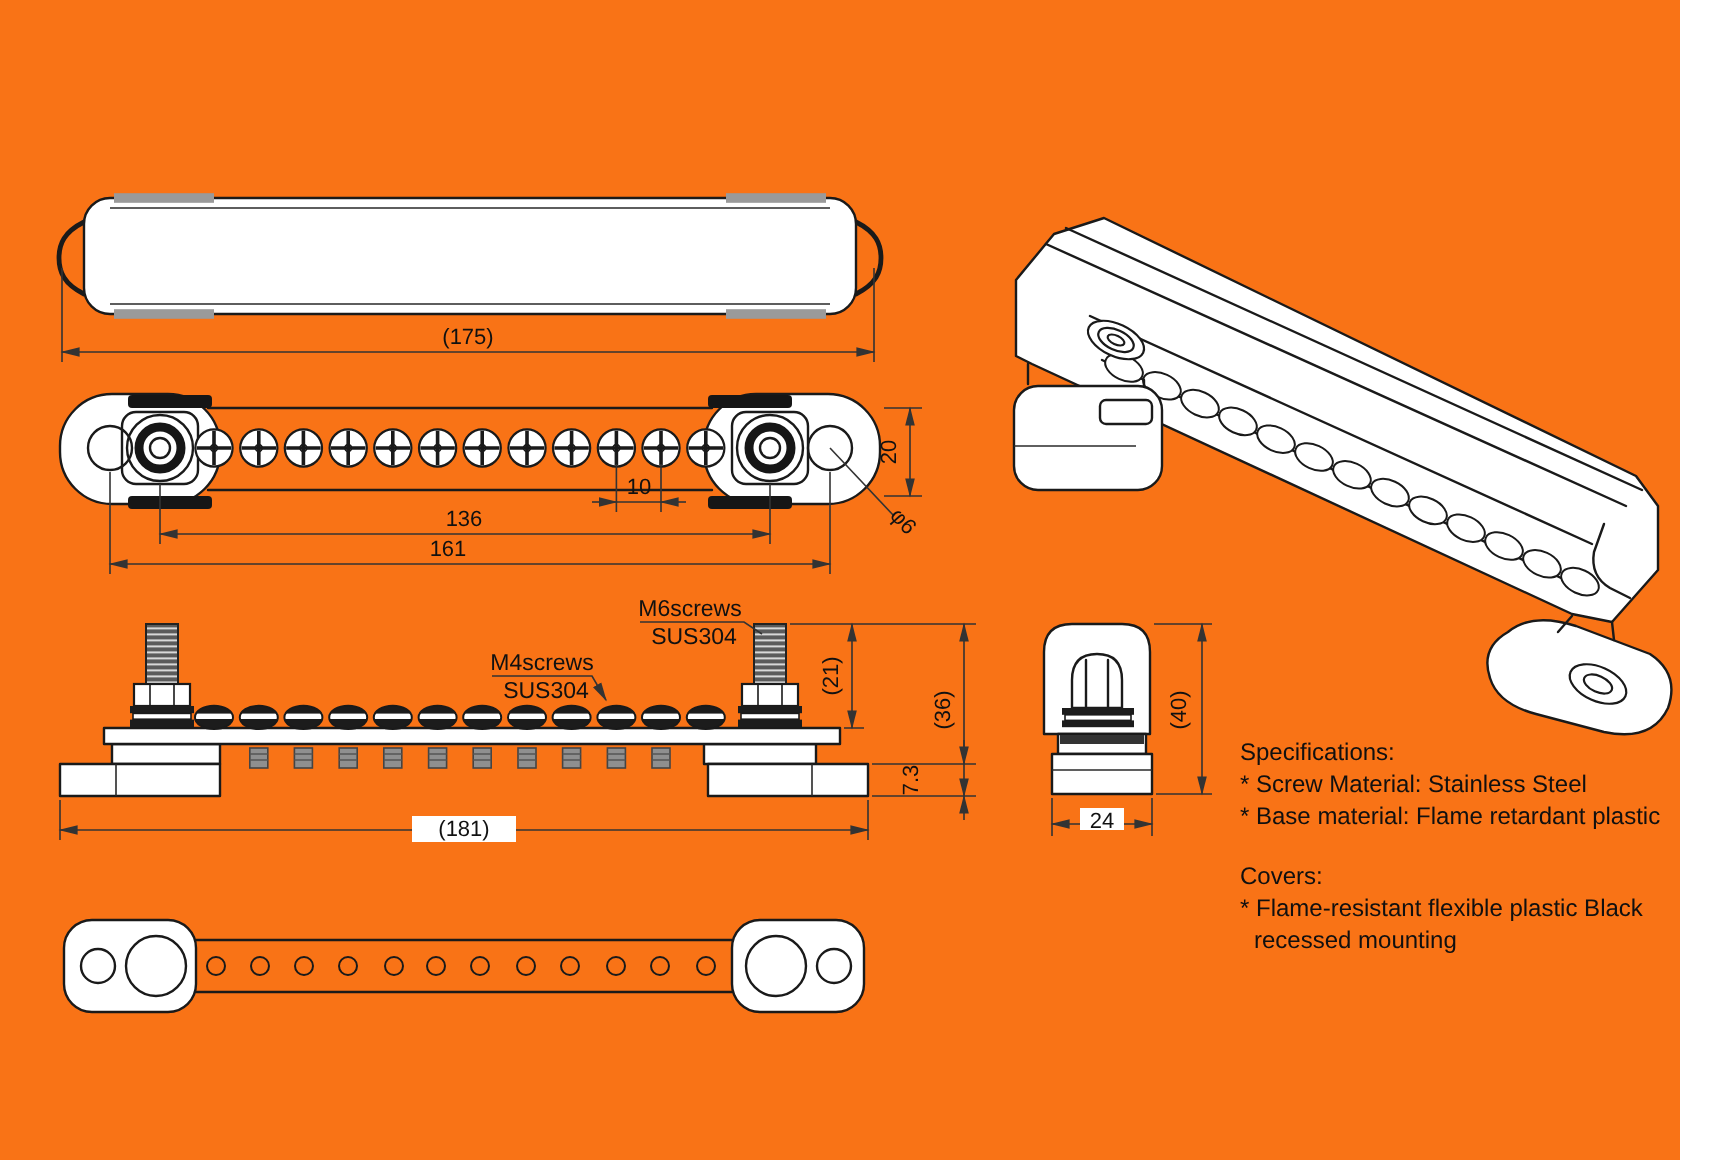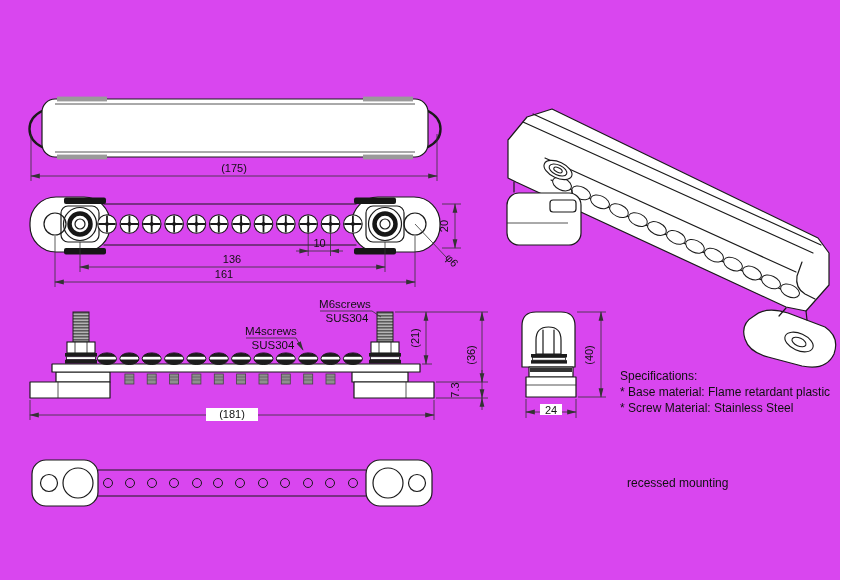--- a/index.html
+++ b/index.html
@@ -1,29 +1,29 @@
 <!DOCTYPE html>
 <html><head>
 <meta charset="utf-8">
 <style>
   html,body{margin:0;padding:0;background:#fff;}
-  .canvas{position:relative;width:840px;height:580px;background:#d946ef;overflow:hidden;
+  .canvas{position:relative;width:840px;height:580px;background:#f97316;overflow:hidden;
           font-family:"Liberation Sans", sans-serif;}
   svg{position:absolute;left:0;top:0;}
   .part{fill:none;stroke:#1a1a1a;stroke-width:1.2;stroke-linejoin:round;stroke-linecap:round;}
   .partf{fill:#ffffff;stroke:#1a1a1a;stroke-width:1.2;stroke-linejoin:round;}
   .thin{fill:none;stroke:#2a2a2a;stroke-width:0.8;}
   .dim{fill:none;stroke:#333;stroke-width:0.8;}
   .dimtxt{font-family:"Liberation Sans",sans-serif;font-size:11px;fill:#111;}
   .lbltxt{font-family:"Liberation Sans",sans-serif;font-size:11.5px;fill:#111;}
   .dark{fill:#161616;stroke:none;}
   .gray{fill:#9a9a9a;stroke:none;}
   .notes{position:absolute;left:620px;top:368px;width:240px;font-size:12px;line-height:16px;color:#101010;}
   .notes .gap{height:14px;}
-  .notes .indent{padding-left:7px;margin-top:45px;}
+  .notes .indent{padding-left:7px;}
 </style>
 </head>
 <body>
 
 <div class="canvas">
 <svg width="860" height="580" viewBox="0 0 860 580">
   <defs>
     <marker id="arr" markerWidth="12" markerHeight="8" refX="11" refY="4" orient="auto-start-reverse">
       <path d="M0,1 L12,4 L0,7 Z" fill="#333"></path>
     </marker>
@@ -268,19 +268,21 @@
     <g fill="#fff" stroke="#1a1a1a" stroke-width="1.1">
       <ellipse cx="799" cy="342" rx="15" ry="8.5" transform="rotate(24 799 342)"></ellipse>
       <ellipse cx="799" cy="342" rx="7.5" ry="4" transform="rotate(24 799 342)"></ellipse>
     </g>
     <path class="part" d="M786,308 L779,316 M806,311 L807,320"></path>
   </g>
 </svg>
 
   <div class="notes">
     <div>Specifications:</div>
+    <div>* Screw Material: Stainless Steel</div>
     <div>* Base material: Flame retardant plastic</div>
-    <div>* Screw Material: Stainless Steel</div>
     <div class="gap"></div>
+    <div>Covers:</div>
+    <div>* Flame-resistant flexible plastic Black</div>
     <div class="indent">recessed mounting</div>
     <div class="gap"></div>
   </div>
 </div>
 
 </body></html>

